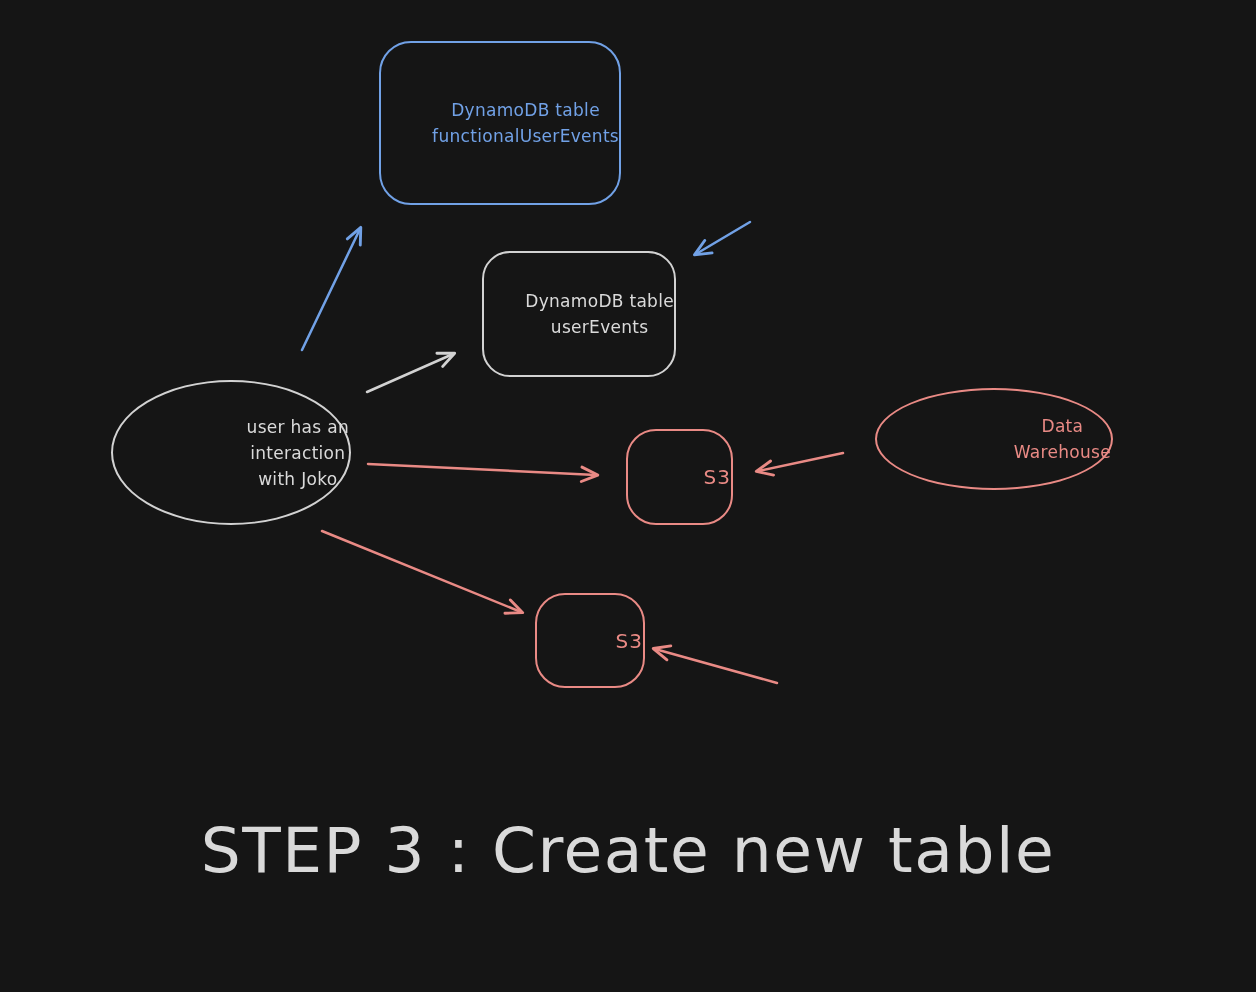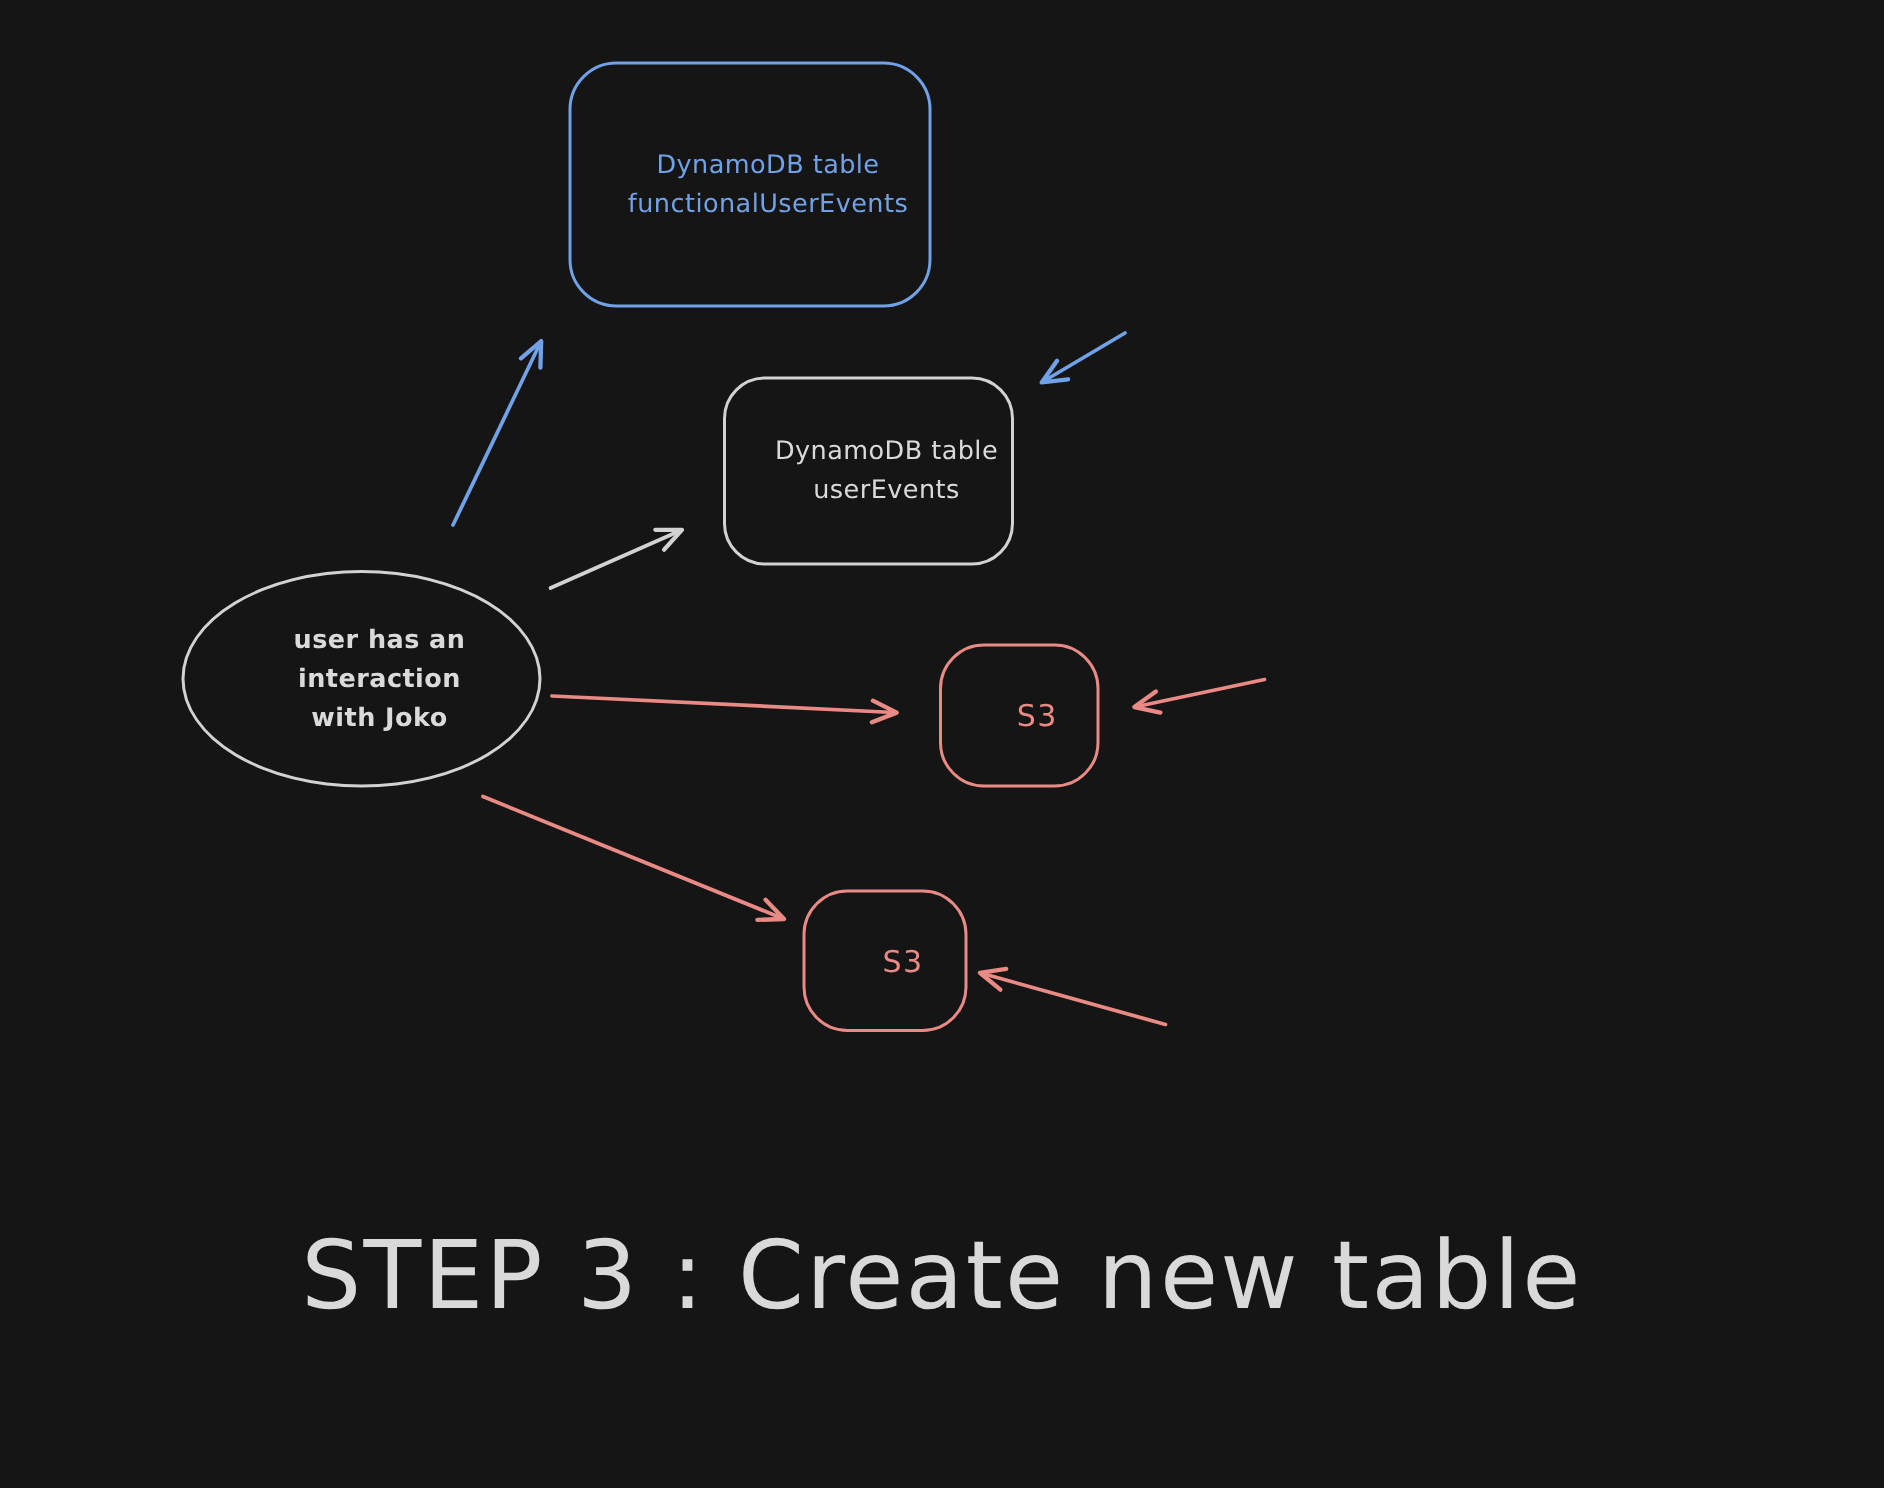--- a/index.html
+++ b/index.html
@@ -23,21 +23,21 @@
   }
   svg.arrows line {
     stroke-width: 2.5;
     stroke-linecap: round;
     fill: none;
   }
   .node {
     position: absolute;
     display: flex;
     align-items: center;
-    justify-content: center;
+    justify-content: flex-end;
     text-align: center;
     box-sizing: border-box;
     background: transparent;
     padding-left: 24px;
   }
   .ellipse { border-radius: 50%; }
   .rrect   { border-radius: 32px; }
   .c-blue  { border: 2.5px solid #71a1e6; color: #71a1e6; }
   .c-red   { border: 2.5px solid #e98a85; color: #e98a85; }
   .c-white { border: 2.5px solid #d2d2d2; color: #dadada; }
@@ -100,30 +100,34 @@
     <span class="label">DynamoDB table
 functionalUserEvents</span>
   </div>
 
 
   <div class="node rrect c-white" style="left:482px; top:251px; width:194px; height:126px; border-radius:28px;">
     <span class="label">DynamoDB table
 userEvents</span>
   </div>
 
-  <div class="node ellipse c-white" style="left:121px; top:380px; width:240px; height:145px;font-weight:bold;">
+  <div class="node ellipse c-white" style="left:111px; top:380px; width:240px; height:145px;">
     <span class="label">user has an
 interaction
 with Joko</span>
   </div>
 
   <div class="node rrect c-red" style="left:626px; top:429px; width:107px; height:96px; border-radius:30px;">
     <span class="label s3-label">S3</span>
   </div>
 
+  <div class="node ellipse c-red" style="left:875px; top:388px; width:238px; height:102px;">
+    <span class="label">Data
+Warehouse</span>
+  </div>
 
   <div class="node rrect c-red" style="left:535px; top:593px; width:110px; height:95px; border-radius:30px;">
     <span class="label s3-label">S3</span>
   </div>
 
 
   <div class="caption">STEP 3 : Create new table</div>
 
 </div>
 

